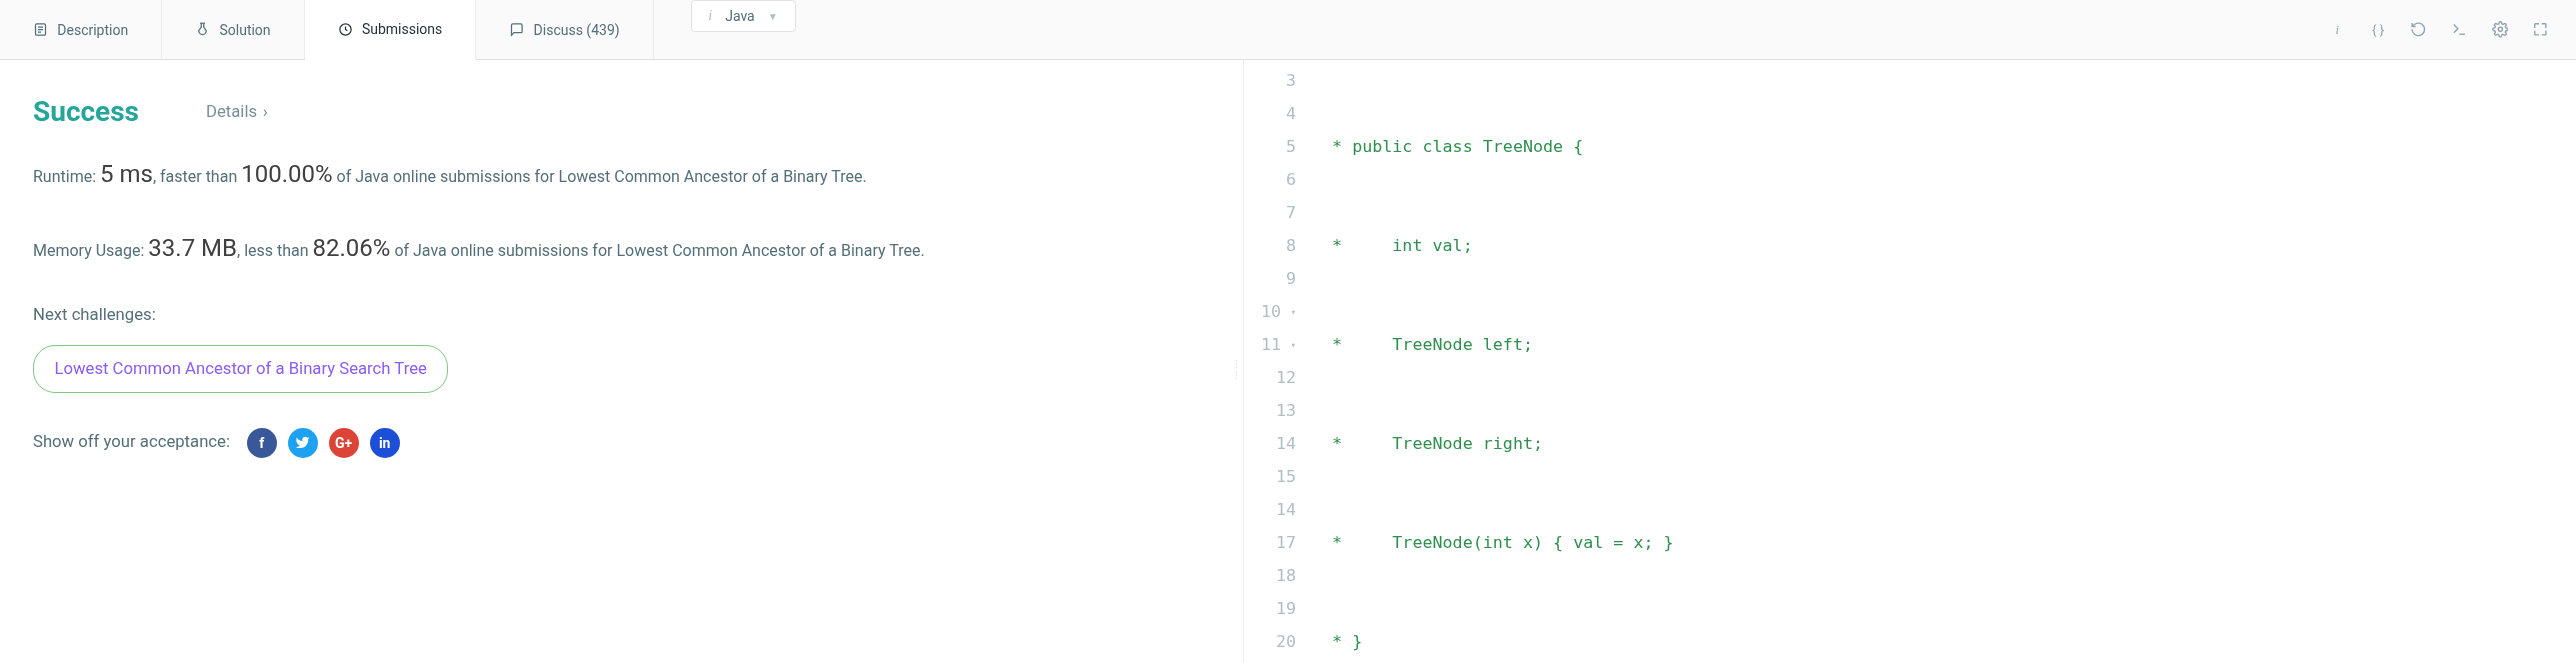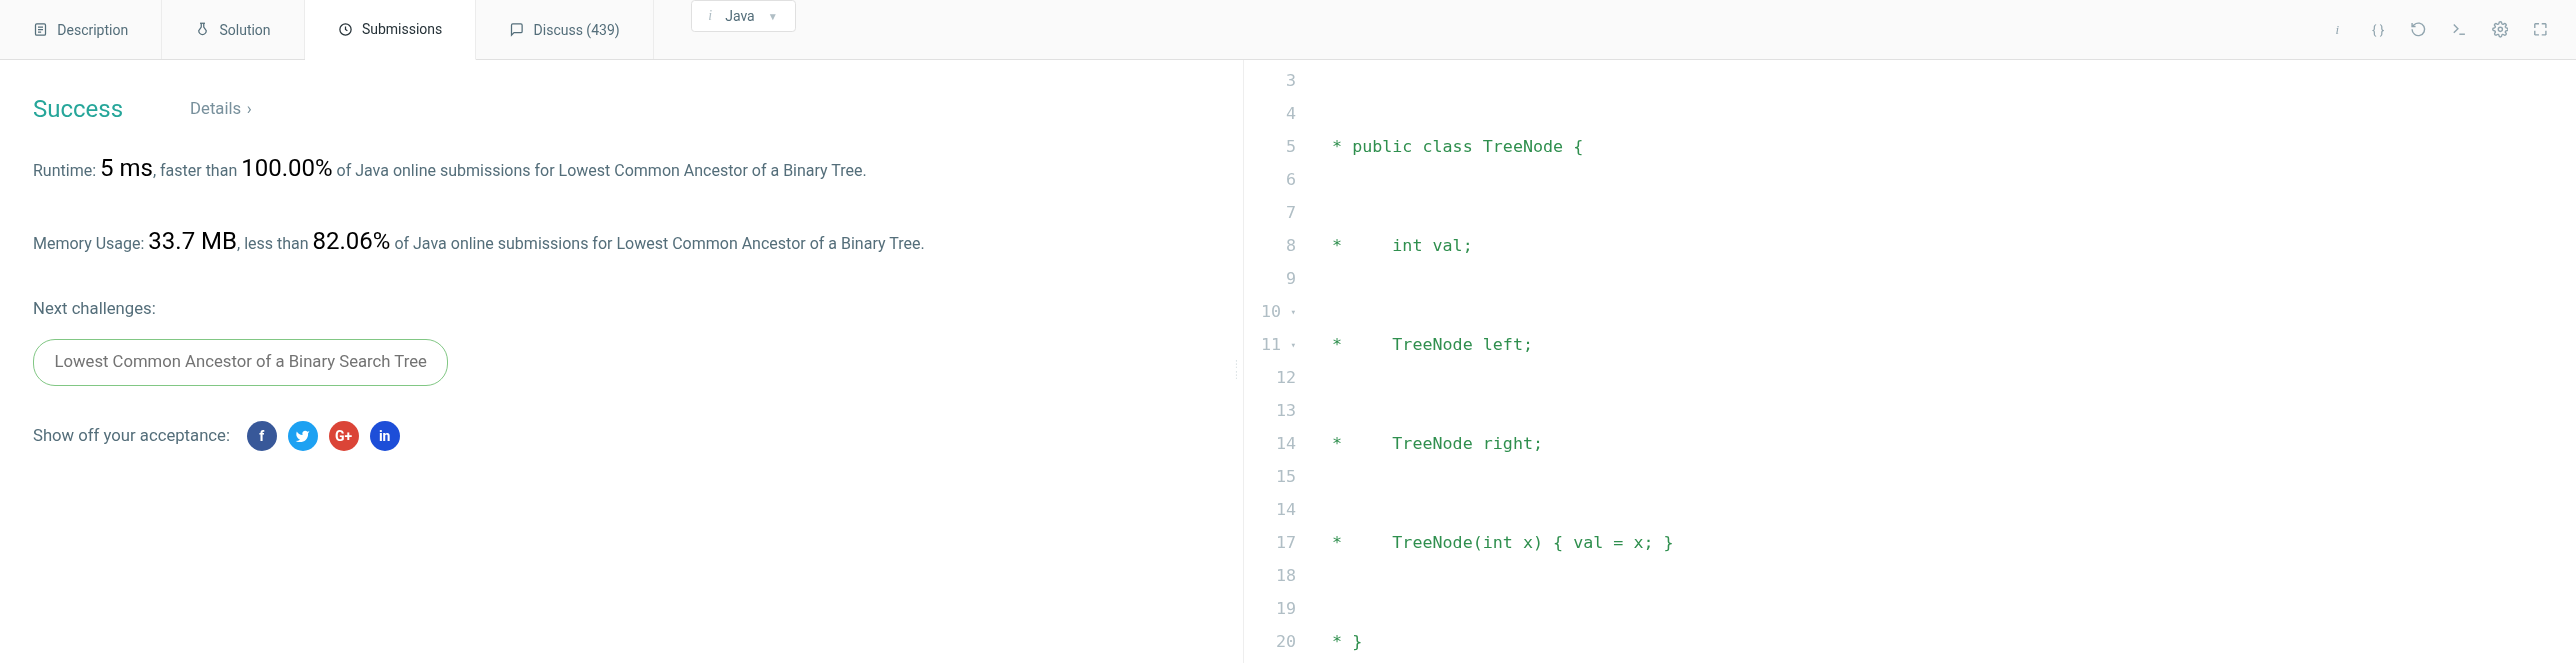--- a/index.html
+++ b/index.html
@@ -74,31 +74,31 @@
   .tool-icon svg { width:16.7px; height:16.7px; }
   .main { display: flex; height: calc(664px - 46px); }
   .left-panel {
     width: 1228px;
     padding: 30px 33px;
     color: #546e7a;
     font-size: 16px;
     line-height: 1.6;
   }
   .status-row { display:flex; align-items:center; gap:22px; margin-bottom: 20.5px; }
-  .status-success { color:#26a69a; font-size: 24px; font-weight:400; }
+  .status-success { color:#26a69a; font-size: 28px; font-weight:700; }
   .details-link { display:flex; align-items:center; gap:5.6px; color:#78909c; font-size:16.7px; cursor:pointer;padding-left:45px;}
   .para { margin-bottom: 35px; max-width: 1116px; }
-  .big { font-size: 24px; color:#000000; }
+  .big { font-size: 24px; color:#404040; }
   .section-label { margin-bottom: 16.7px; font-size:16.7px; color:#546e7a;}
   .challenge-pill {
     display:inline-block;
     padding: 9.3px 20.5px;
     border: 0.9px solid #81c784;
     border-radius: 22px;
-    color: #737373;
+    color: #8b5cf6;
     font-size: 16.7px;
     cursor:pointer;
   }
   .share-row { display:flex; align-items:center; gap: 16.7px; margin-top: 35px; }
   .share-row .label { color:#546e7a; font-size:16.7px; }
   .social { display:flex; gap:11px; }
   .social-btn {
     width:30px; height:30px; border-radius:50%;
     display:flex; align-items:center; justify-content:center;
     color:#fff; font-size:14px; font-weight:bold;

